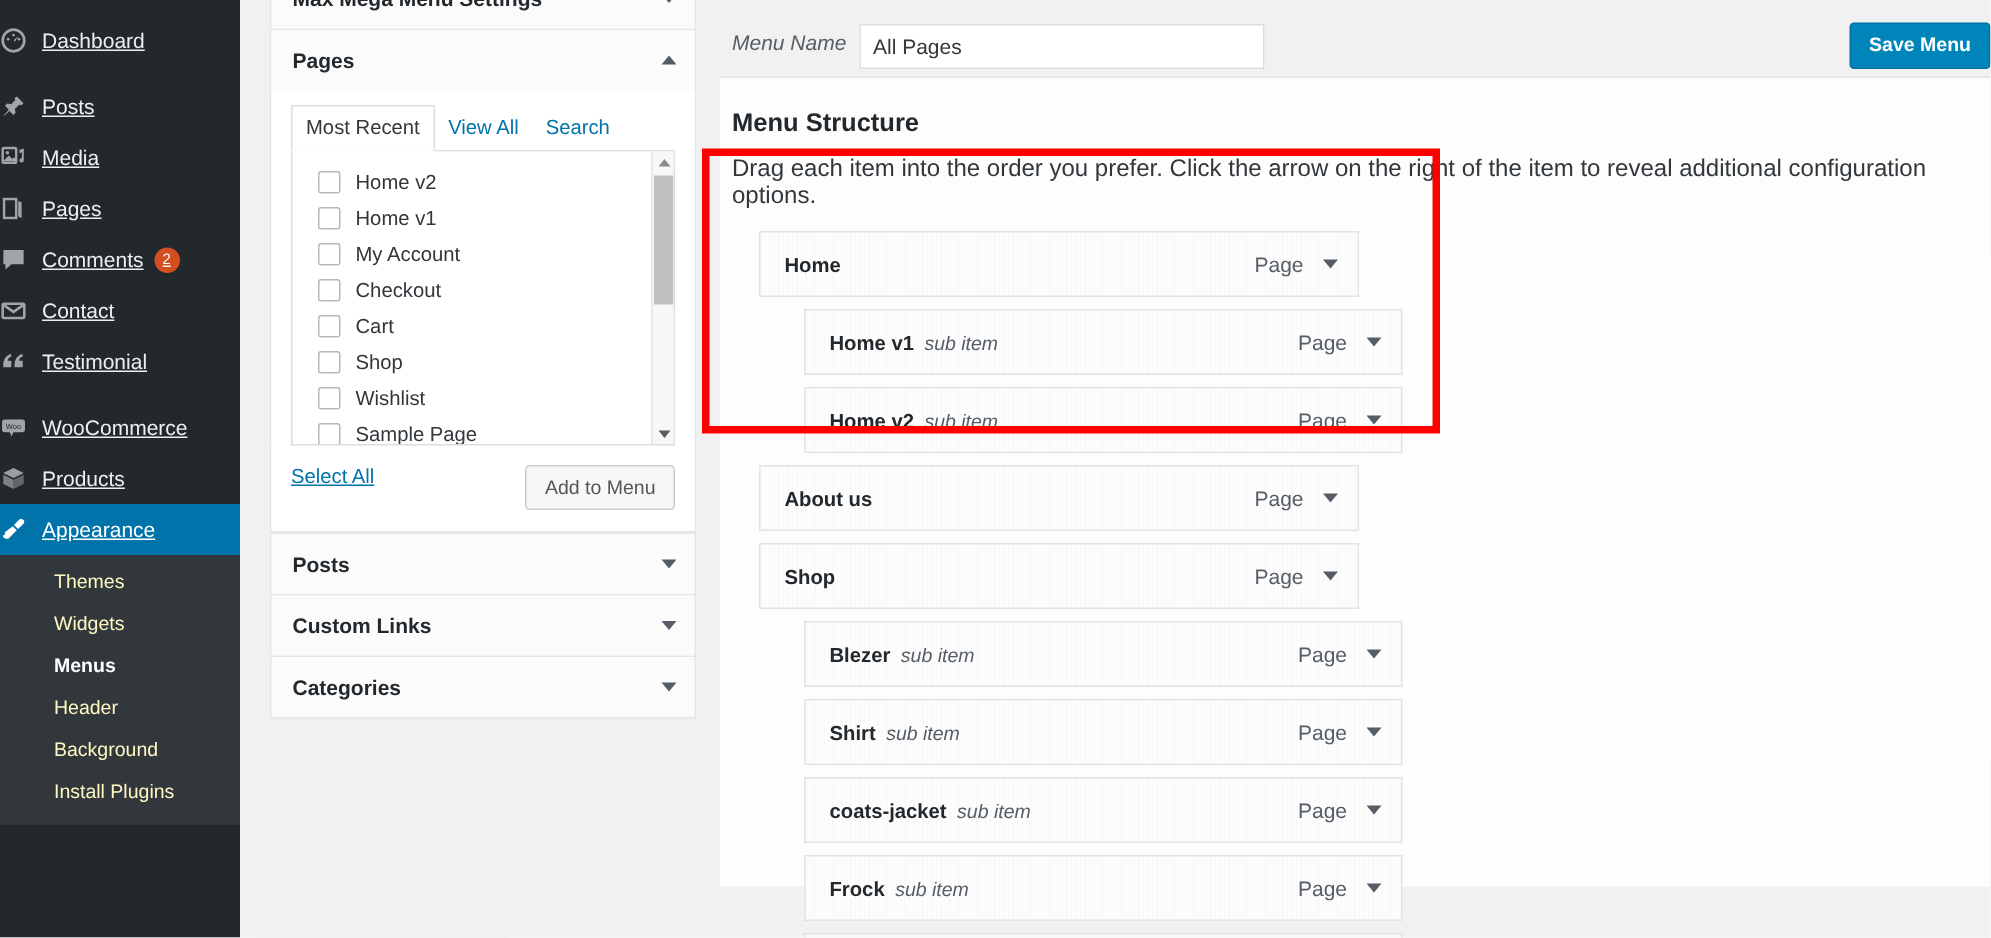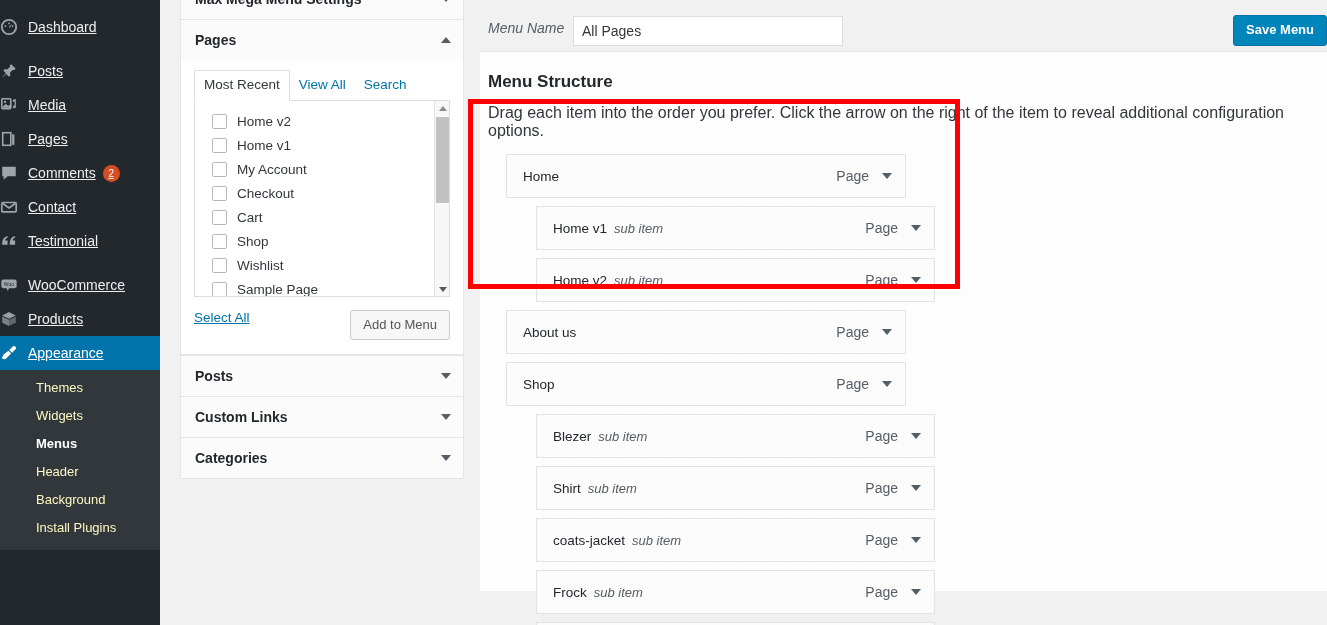--- a/index.html
+++ b/index.html
@@ -229,21 +229,21 @@
     background:
       repeating-linear-gradient(90deg,#f9f9f9 0px,#f9f9f9 1px,#fdfdfd 1px,#fdfdfd 3px);
     border: 1px solid #e3e3e3;
     display: flex; align-items: center;
     cursor: move;
   }
   .mitem.depth0 { left: 18px; right: 421px; }
   .mitem.depth1 { left: 48px; right: 392px; }
   .mtitle {
     margin-left: 16px;
-    font-size: 13.5px; font-weight: normal; color: #23282d;
+    font-size: 13.5px; font-weight: bold; color: #23282d;
   }
   .msub {
     margin-left: 7px;
     font-size: 13px; font-style: italic; color: #555d66;
   }
   .mtype {
     margin-left: auto;
     font-size: 14px; color: #555d66;
   }
   .mtoggle {

